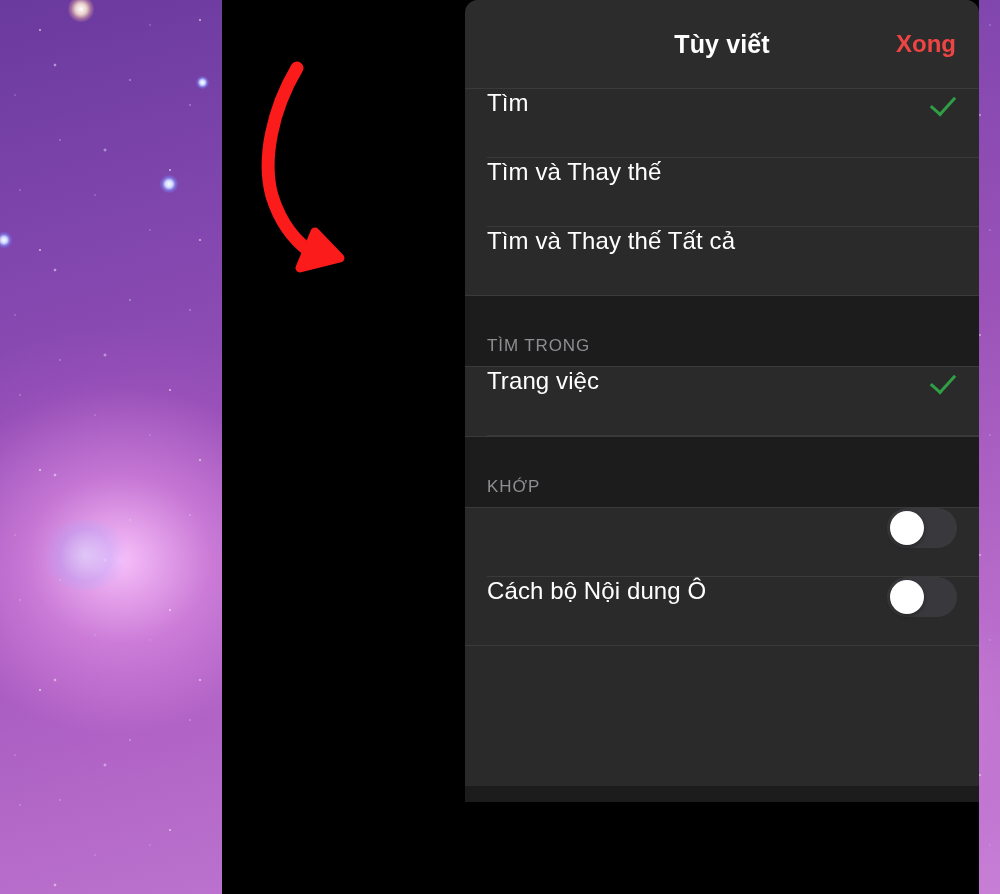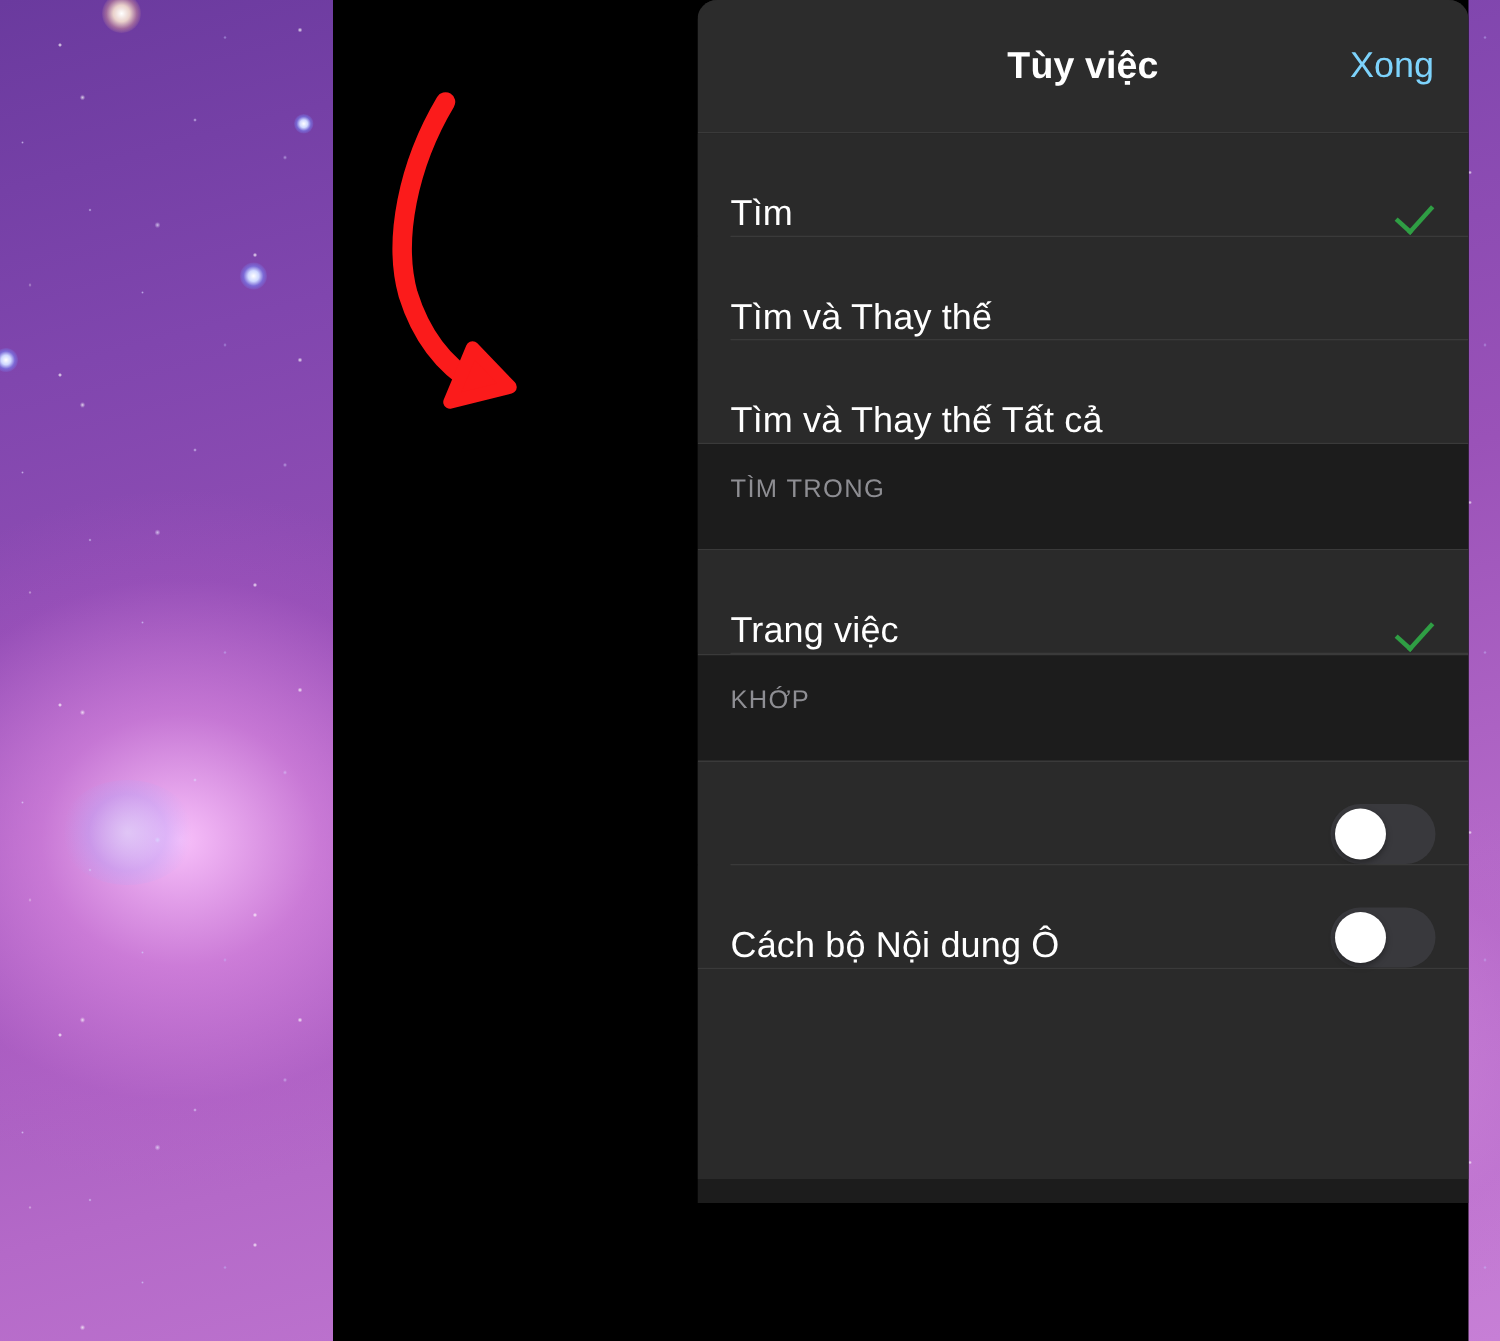--- a/index.html
+++ b/index.html
@@ -235,21 +235,21 @@
   }
 
   .list-body { background: #1c1c1c; }
 
   .section-group { background: #2a2a2a; }
 
   .row {
     position: relative;
     height: 68px;
     display: flex;
-    align-items: flex-end;
+    align-items: flex-start;
     padding: 0 22px;
     background: #2a2a2a;
     cursor: pointer;
   }
   .row .row-label {
     font-size: 24px;
     color: #fff;
     letter-spacing: 0.1px;
   }
   .row .spacer { flex: 1; }
@@ -272,21 +272,21 @@
     left: 7px; top: 2px;
     width: 11px; height: 21px;
     border-right: 3.4px solid #2f9e44;
     border-bottom: 3.4px solid #2f9e44;
     transform: rotate(42deg);
   }
 
   .section-header {
     height: 70px;
     display: flex;
-    align-items: center;
+    align-items: flex-end;
     padding: 0 22px 10px 22px;
     background: #1c1c1c;
   }
   .section-header span {
     font-size: 17px;
     color: #8e8e93;
     letter-spacing: 0.9px;
   }
 
   .toggle {
@@ -339,22 +339,22 @@
 
   <div id="card-behind-2"></div>
   <div id="card-behind-1"></div>
 
   <div id="screen">
 
 
     <div id="sheet">
 
       <div id="sheet-header">
-        <span id="sheet-title">Tùy việc</span>
-        <span id="done-button" style="color: #7dd3fc;">Xong</span>
+        <span id="sheet-title">Tùy viết</span>
+        <span id="done-button" style="color: #ef4444; font-weight: bold;">Xong</span>
       </div>
 
       <div class="sep full"></div>
 
       <div class="list-body">
 
         <div class="section-group">
           <div class="row">
             <span class="row-label">Tìm</span>
             <span class="spacer"></span>

